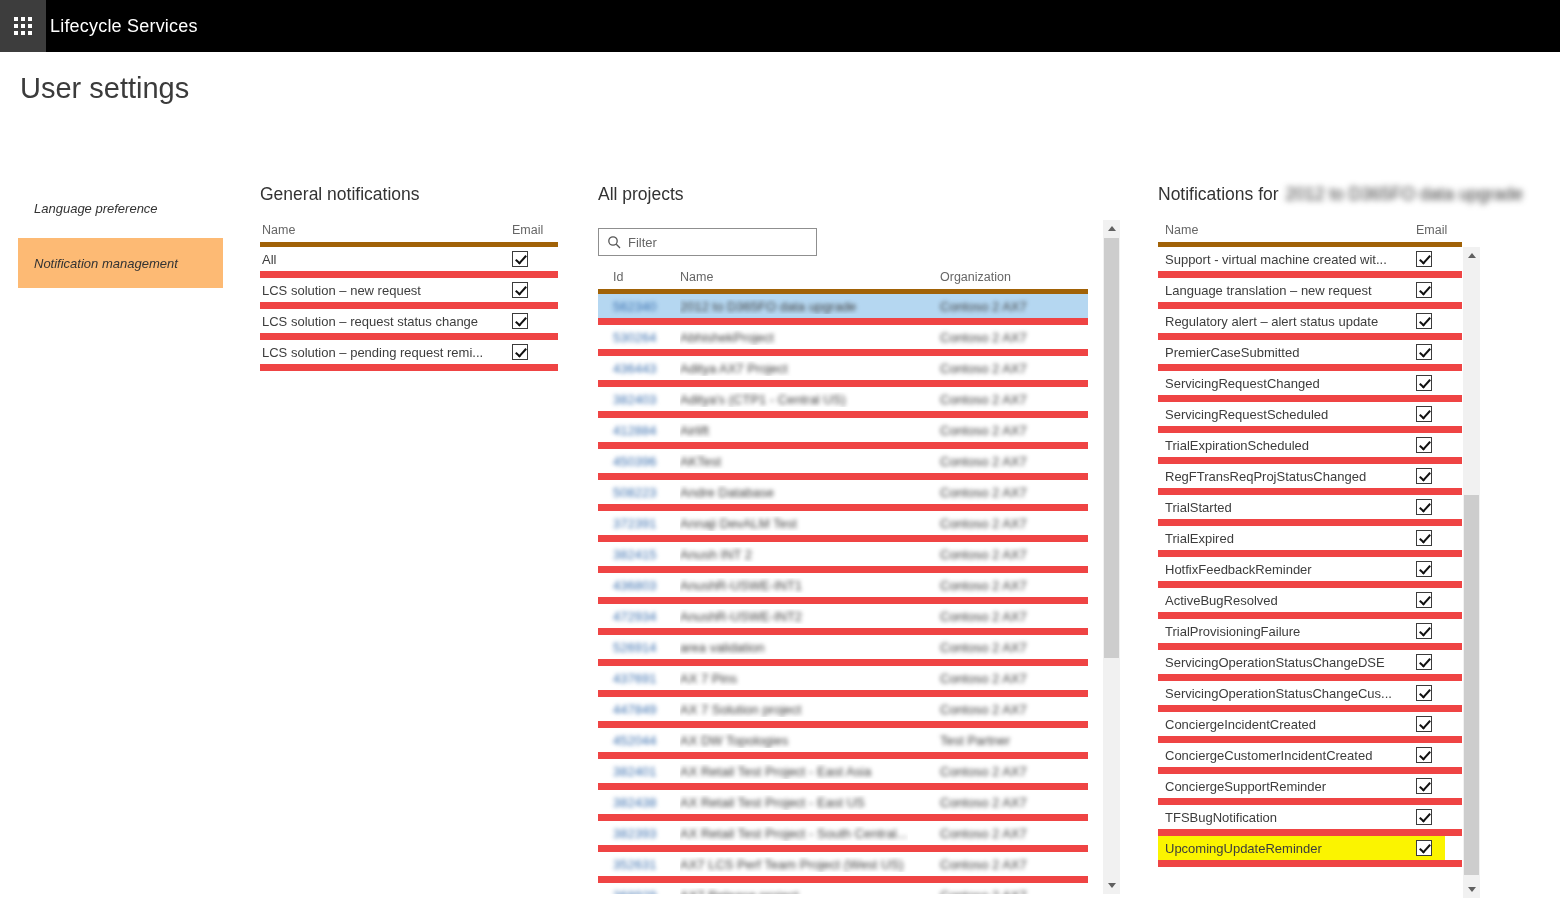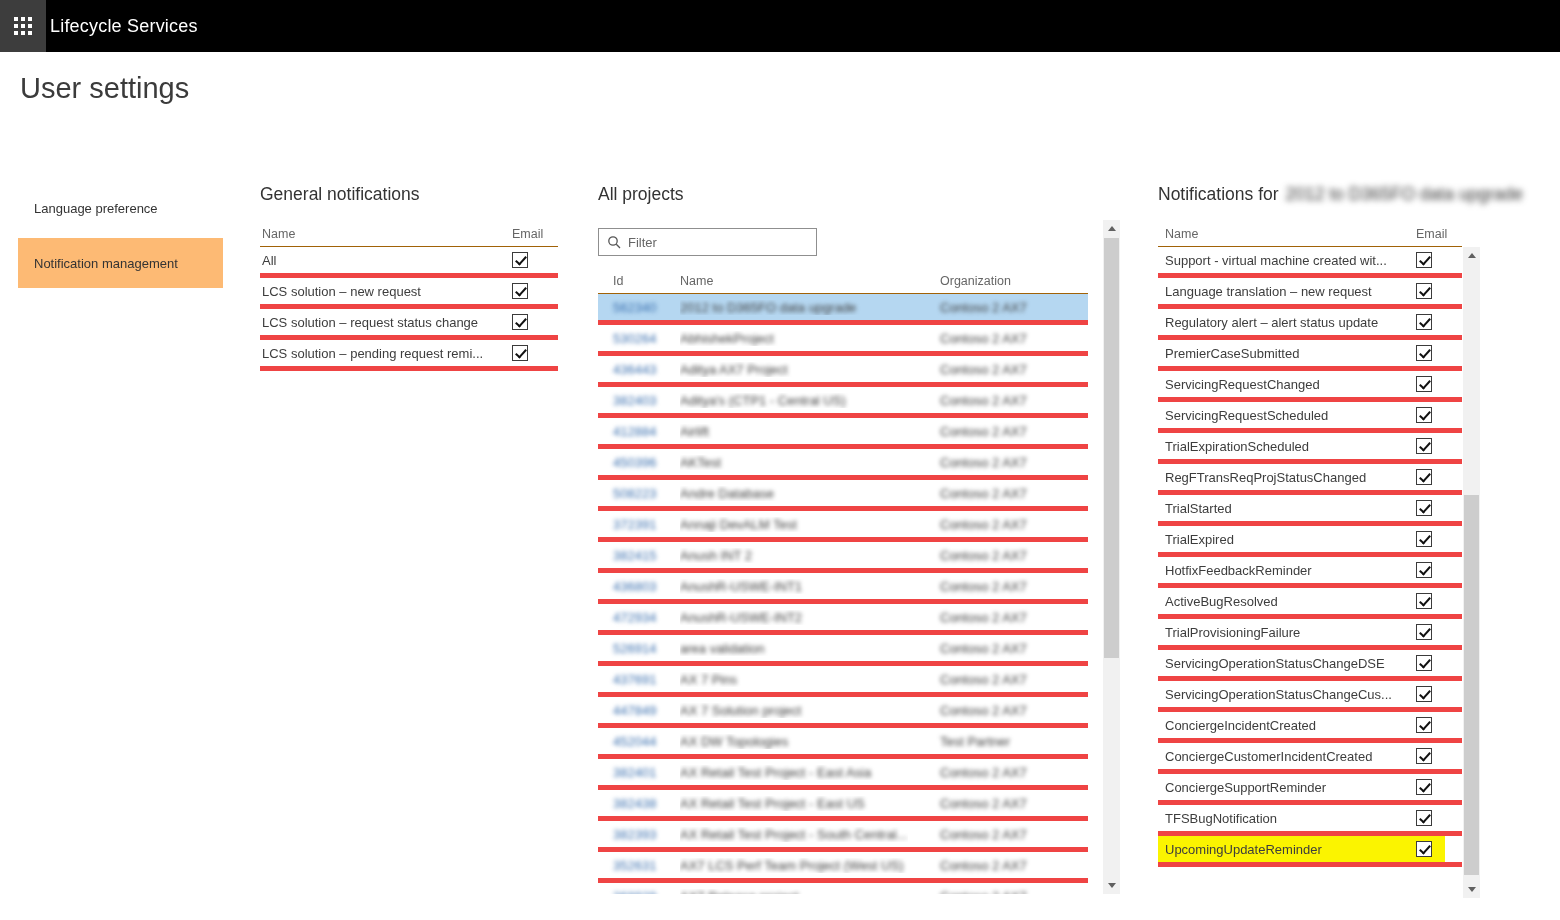--- a/index.html
+++ b/index.html
@@ -11,34 +11,34 @@
   .waffle-btn{width:46px;height:52px;background:#3d3d3d;display:flex;align-items:center;justify-content:center;cursor:pointer;flex:none;}
   .waffle-icon{display:grid;grid-template-columns:repeat(3,4px);grid-auto-rows:4px;gap:3px;}
   .waffle-icon i{background:#fff;display:block;}
   .topbar-title{color:#fff;font-size:18px;font-weight:400;margin-left:4px;letter-spacing:.2px;}
 
   
   .page-title{position:absolute;left:20px;top:72px;font-size:29px;font-weight:300;color:#3b3b3b;}
 
   
   .sidebar{position:absolute;left:18px;top:183px;width:205px;}
-  .side-item{height:50px;display:flex;align-items:center;padding-left:16px;font-size:13px;color:#333;cursor:pointer;margin-bottom:5px;}
+  .side-item{height:50px;display:flex;align-items:center;padding-left:16px;font-size:13px;color:#333;cursor:pointer;margin-bottom:5px;font-style:italic;}
   .side-item.selected{background:#fdba74;}
 
   
   .panel{position:absolute;top:183px;}
   .panel-title{font-size:17.5px;font-weight:400;color:#333;line-height:22px;white-space:nowrap;}
   .panel.general{left:260px;width:298px;}
   .panel.projects{left:598px;width:490px;}
   .panel.notifs{left:1158px;width:304px;}
 
   
   .table{margin-top:16px;}
-  .thead{display:flex;align-items:flex-end;height:26px;border-bottom:1px solid #a16207;color:#666;font-size:12.5px;padding-bottom:5px;}
-  .trow{display:flex;align-items:center;height:31px;border-bottom:5px solid #ef4444;font-size:13px;color:#3d3d3d;}
+  .thead{display:flex;align-items:flex-end;height:26px;border-bottom:5px solid #a16207;color:#666;font-size:12.5px;padding-bottom:5px;}
+  .trow{display:flex;align-items:center;height:31px;border-bottom:7px solid #ef4444;font-size:13px;color:#3d3d3d;}
   .cell-name{flex:1;padding-left:2px;white-space:nowrap;overflow:hidden;}
   .cell-email{width:46px;flex:none;display:flex;justify-content:flex-start;align-items:center;}
   .ntable .cell-name{padding-left:7px;}
 
   
   input[type=checkbox]{appearance:none;-webkit-appearance:none;width:16px;height:16px;border:1px solid #3b3b3b;
     background:#fff;position:relative;cursor:pointer;flex:none;}
   input[type=checkbox]:checked::after{content:"";position:absolute;left:4.5px;top:1px;width:4px;height:9px;
     border:solid #111;border-width:0 2px 2px 0;transform:rotate(42deg);}
 

